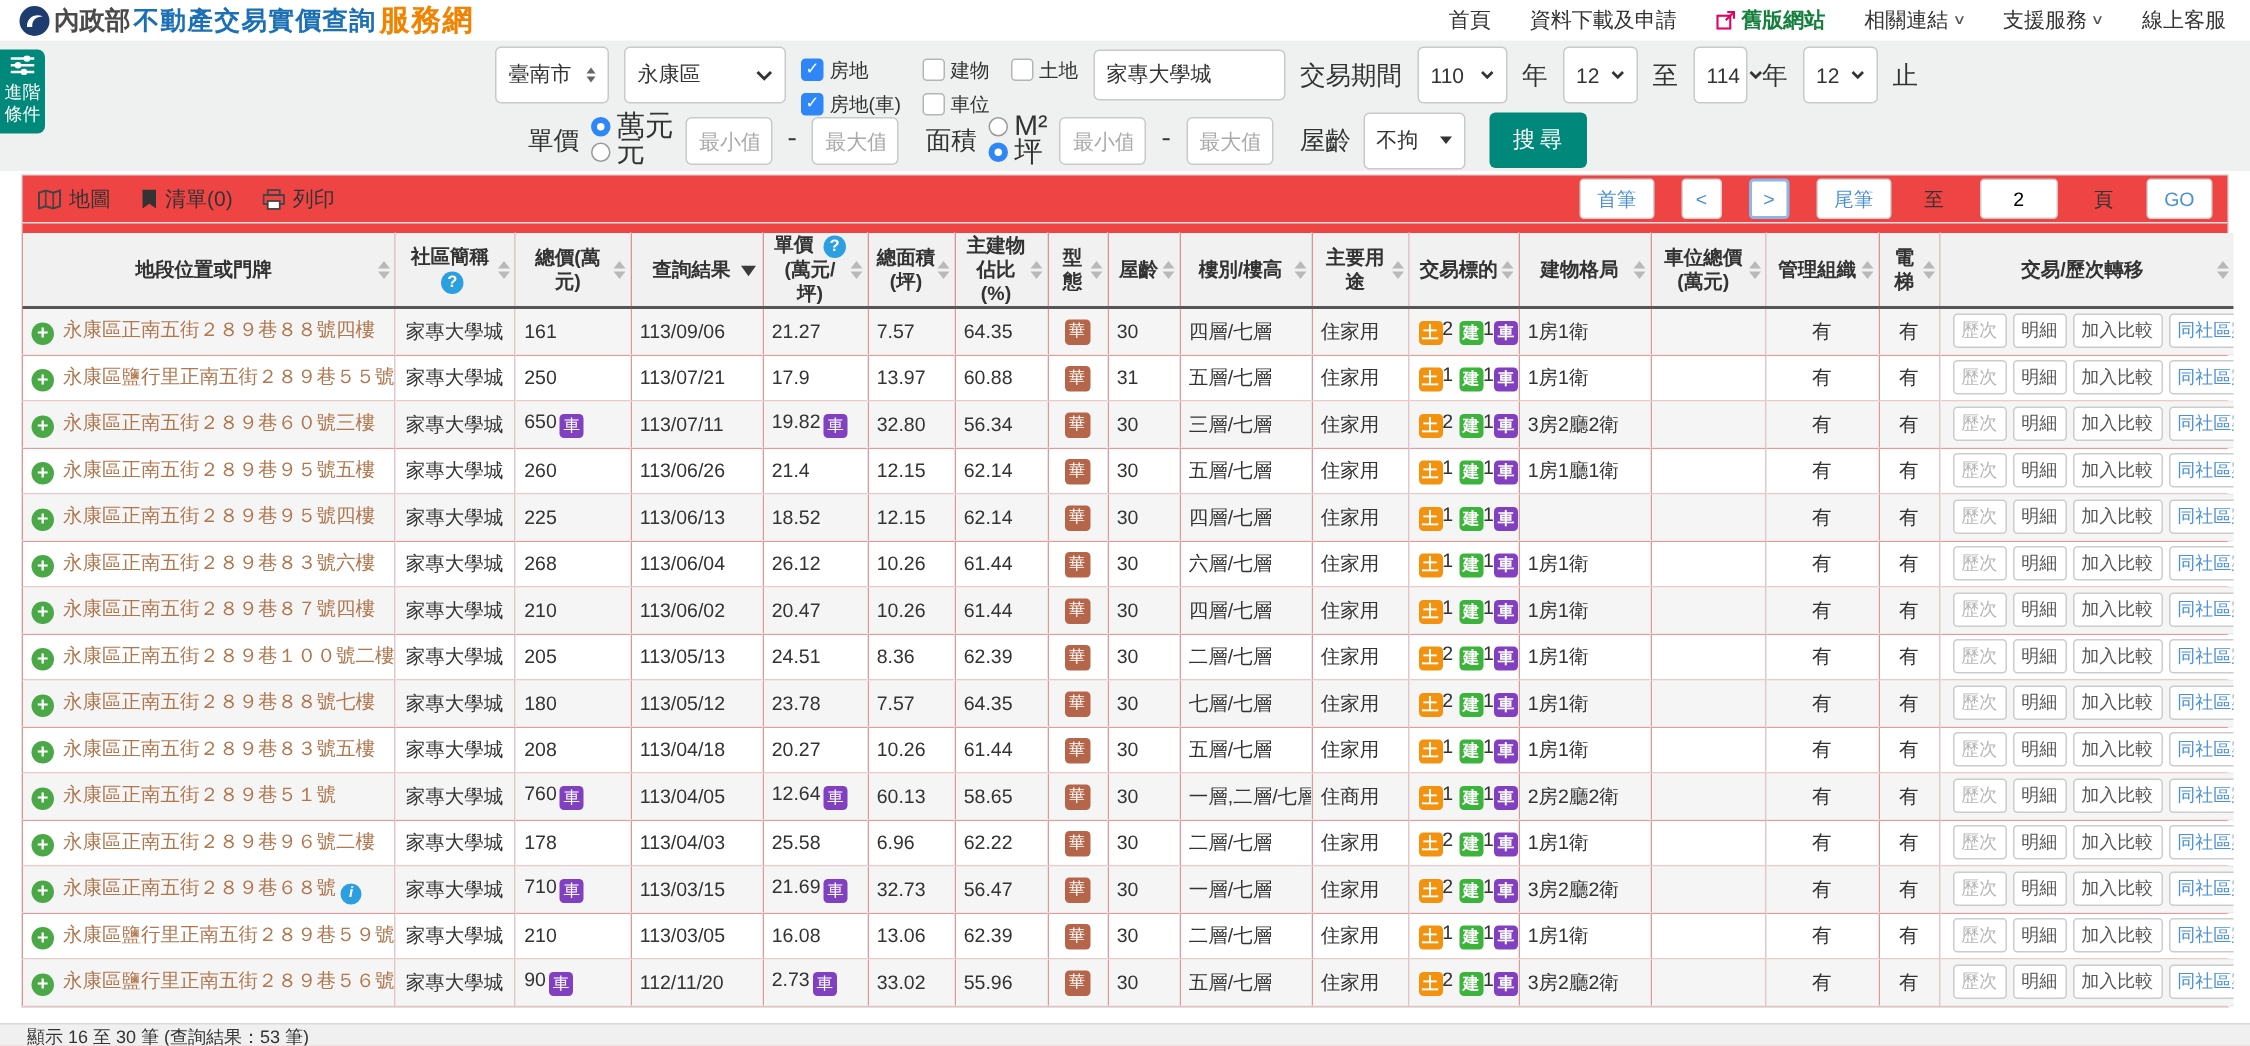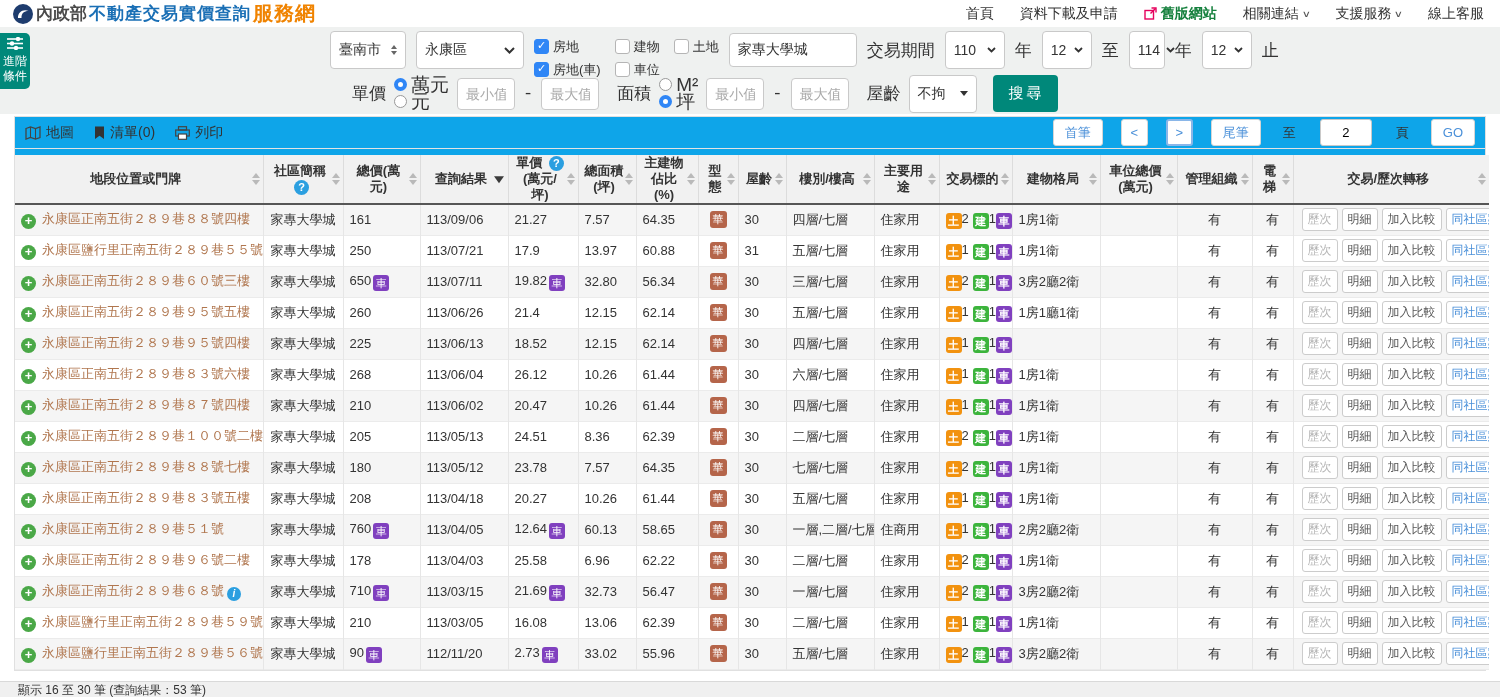--- a/index.html
+++ b/index.html
@@ -43,21 +43,21 @@
   .radiostack { display:flex; flex-direction:column; gap:3px; }
   .radio-line { display:flex; align-items:flex-start; gap:4px; font-size:19px; cursor:pointer; line-height:14px; }
   .radio { width:13px; height:13px; border-radius:50%; border:1px solid #999; background:#fff; flex:0 0 auto; }
   .radio.on { border:4px solid #2f86f6; }
   .age-select { height:30px; font-size:14px; gap:10px; }
   .tri-down { width:0; height:0; border-left:4px solid transparent; border-right:4px solid transparent; border-top:5px solid #333; }
   .search-btn { background:#00887a; color:#fff; border:none; border-radius:4px; font-size:15px; letter-spacing:3px;
     padding:9px 13px 9px 16px; cursor:pointer; margin-left:8px; }
 
   
-  .panel { margin:2px 14px 10px; border:1px solid #e0e0e0; background:#0ea5e9; }
+  .panel { margin:2px 14px 10px; border:1px solid #e0e0e0; background:#ef4444; }
   .toolbar { height:32px; display:flex; align-items:center; justify-content:space-between; padding:0 10px; border-bottom:1px solid #e3e3e3; }
   .tools { display:flex; align-items:center; gap:20px; }
   .tbtn { display:flex; align-items:center; gap:5px; font-size:14px; color:#333; cursor:pointer; }
   .pager { display:flex; align-items:center; gap:18px; font-size:13px; }
   .pbtn { border:1px solid #d5d5d5; color:#4a90d9; background:#fff; border-radius:3px; height:27px; padding:0 11px;
     display:inline-flex; align-items:center; justify-content:center; cursor:pointer; font-size:13px; }
   .pbtn.sq { width:27px; padding:0; }
   .pbtn.focus { border:2px solid #8ab6e8; }
   .page-input { width:52px; height:27px; border:1px solid #c9c9c9; border-radius:3px; text-align:center; font-size:13px; margin:0 2px; }
   .pager .lbl { margin:0 4px; color:#333; }

